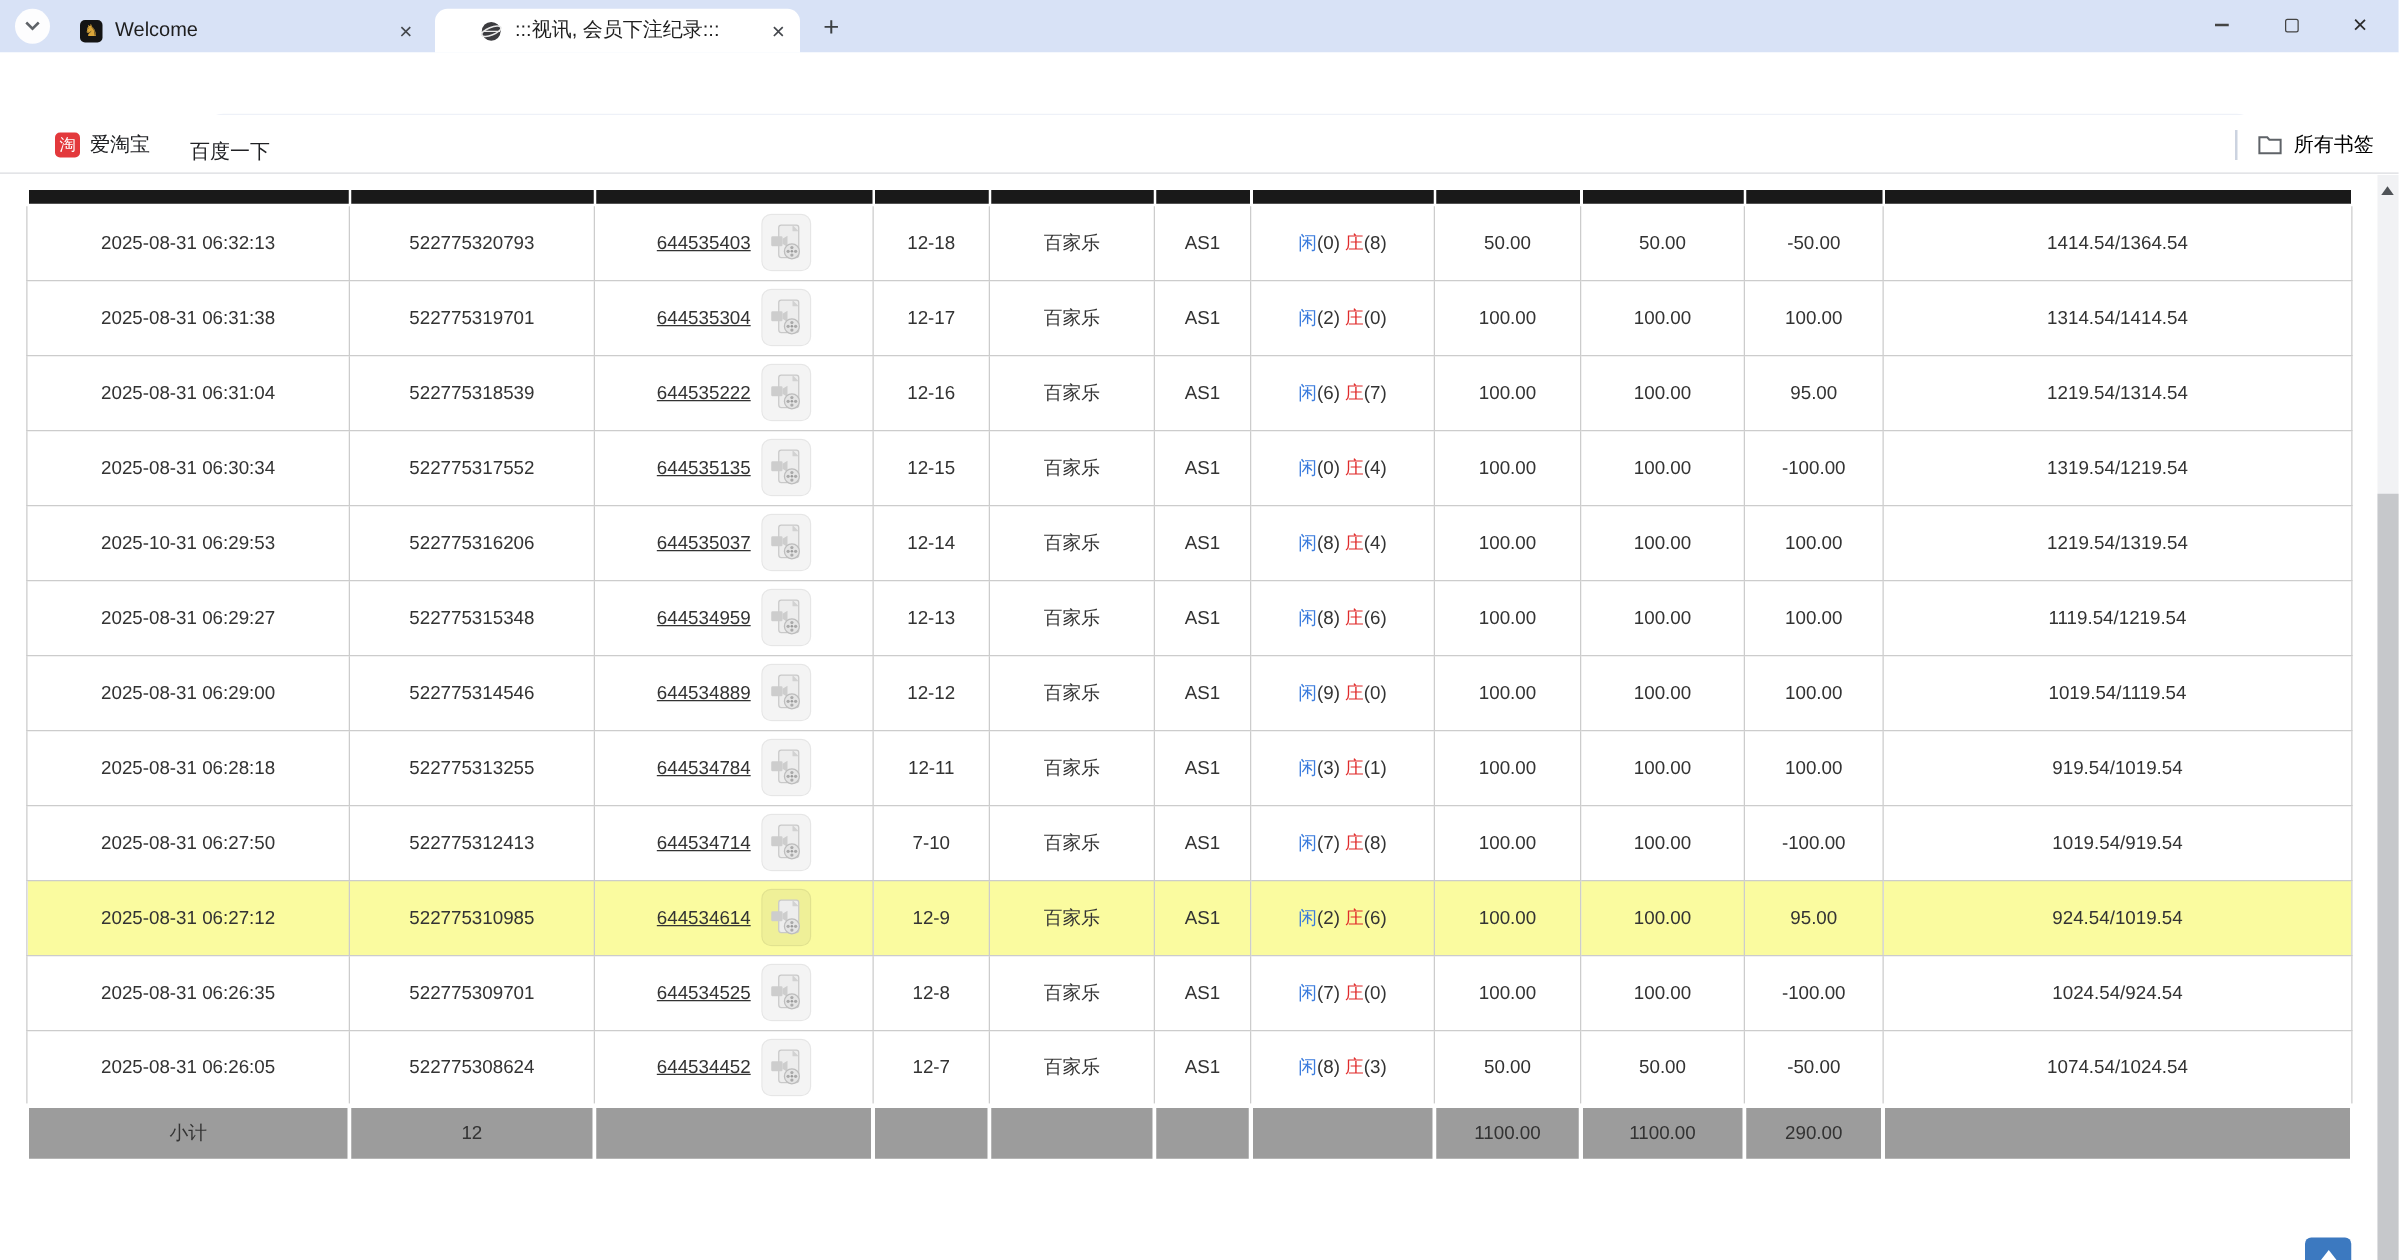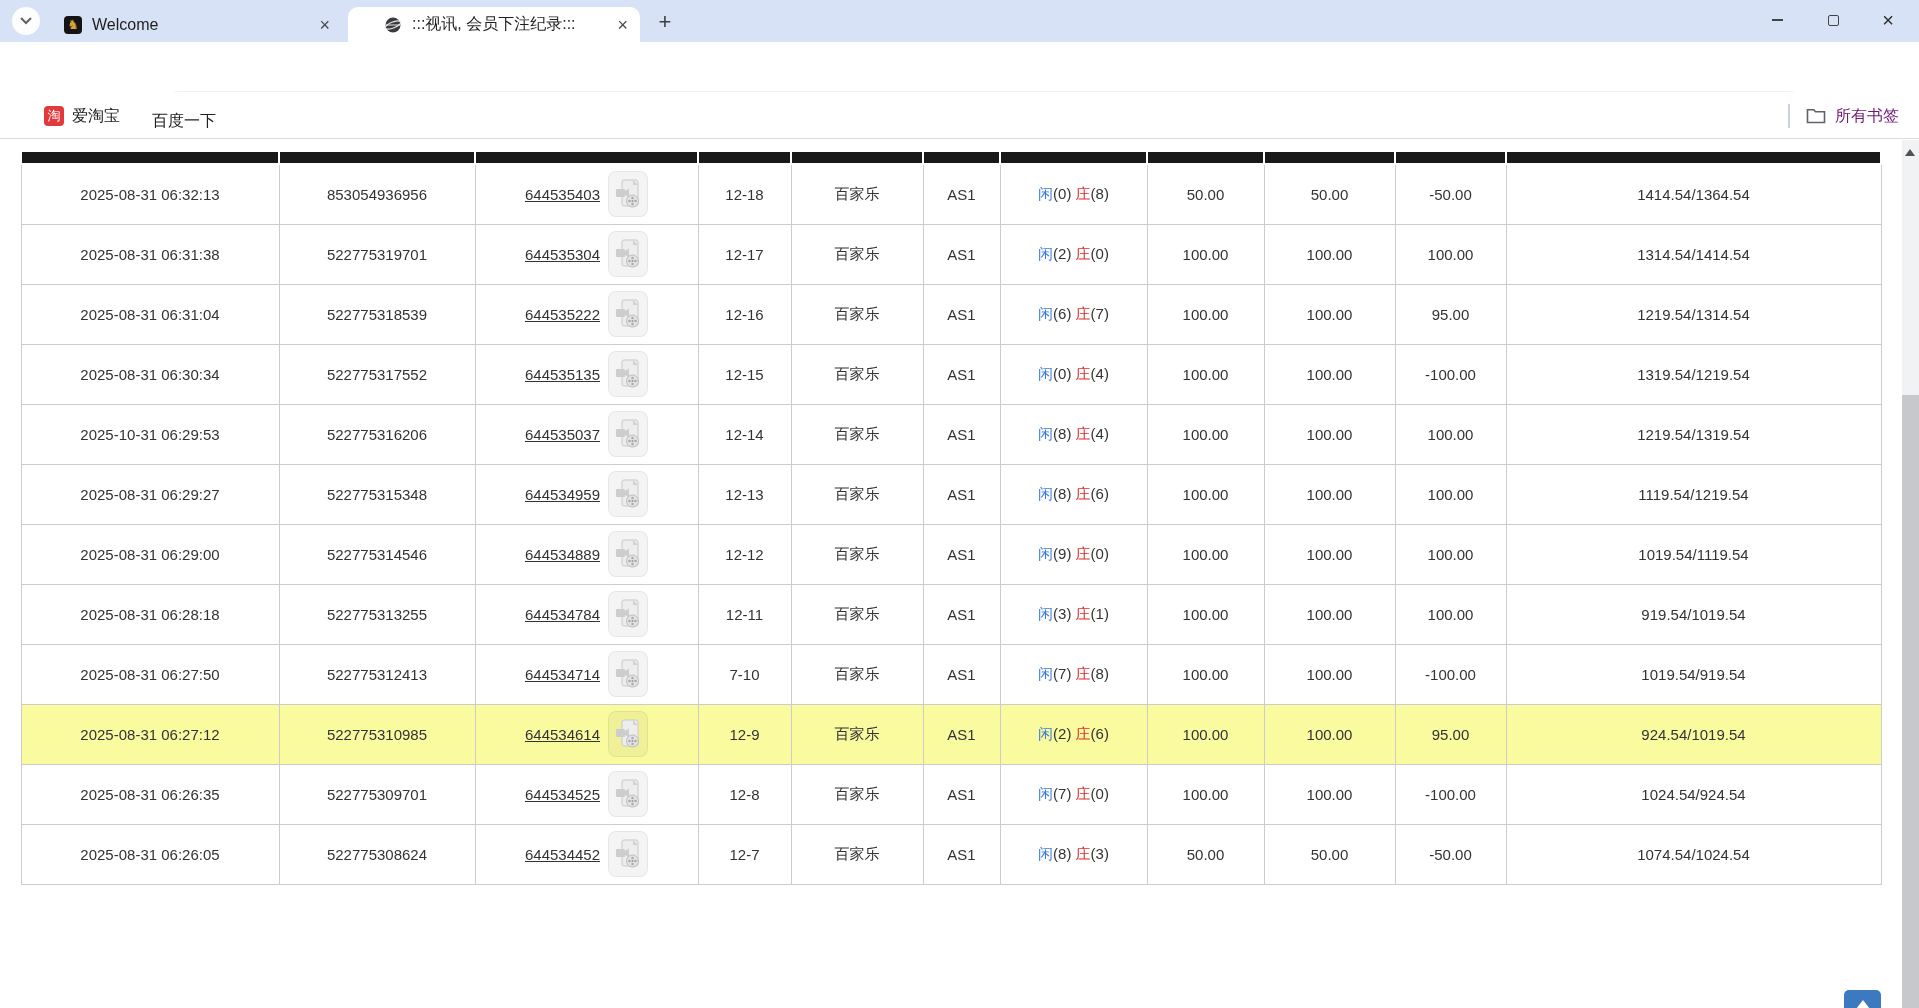--- a/index.html
+++ b/index.html
@@ -36,21 +36,21 @@
   .obright{display:flex;align-items:center;gap:18px;margin-left:auto;}
   .avatar{position:absolute;left:1831px;top:50px;width:32px;height:32px;display:flex;align-items:center;justify-content:center;cursor:pointer;}
   .menu3{position:absolute;left:1886px;top:54px;width:16px;height:26px;display:flex;flex-direction:column;align-items:center;justify-content:center;gap:3px;cursor:pointer;}
   .menu3 i{width:4px;height:4px;border-radius:50%;background:#454545;display:block;}
 
   
   .bookmarks{position:absolute;left:0;top:92px;width:1919px;height:47px;background:#fff;border-bottom:1px solid #dadce0;}
   .bm{position:absolute;top:11px;height:26px;display:flex;align-items:center;gap:8px;font-size:16px;color:#202124;cursor:pointer;white-space:nowrap;}
   .bm1{left:44px;} .bm2{left:152px;flex-direction:column;}
   .tao{width:20px;height:20px;border-radius:4px;background:var(--taobao-red);color:#fff;font-size:13px;display:flex;align-items:center;justify-content:center;}
-  .bm-right{position:absolute;right:20px;top:11px;height:26px;display:flex;align-items:center;gap:9px;font-size:16px;color:#701a75;cursor:pointer;}
+  .bm-right{position:absolute;right:20px;top:11px;height:26px;display:flex;align-items:center;gap:9px;font-size:16px;color:#000000;cursor:pointer;}
   .bm-div{position:absolute;left:1788px;top:12px;width:2px;height:24px;background:#ccd3e0;}
 
   
   .content{position:absolute;left:0;top:140px;width:1919px;height:868px;background:#fff;border-radius:10px;}
   table.bet{position:absolute;left:20px;top:10px;width:1860px;border-collapse:collapse;table-layout:fixed;}
   table.bet td{text-align:center;vertical-align:middle;font-size:15px;color:#333;overflow:hidden;white-space:nowrap;}
   thead td{height:13px;background:var(--header-black);border:2px solid #fff;}
   tbody td{height:60px;background:#fff;border:1px solid #ccc;}
   tbody tr.hl td{background:var(--hl-yellow);margin-left:22px;}
   tfoot td{height:44px;background:var(--summary-gray);border:3px solid #fff;color:#fff;}
@@ -204,21 +204,21 @@
           <td></td>
           <td></td>
           <td></td>
           <td></td>
           <td></td>
         </tr>
       </thead>
     <tbody id="bet-tbody">
         <tr>
           <td>2025-08-31 06:32:13</td>
-          <td>853054936956</td>
+          <td>522775320793</td>
           <td>
             <div class="gid">
               <span>644535403</span>
               <button class="vidbtn">
                 <svg width="26" height="30" viewBox="0 0 26 30">
                   <rect x="7" y="1" width="16" height="26" rx="2" fill="#ededed" stroke="#c9c9c9"></rect>
                   <path d="M18 1 L23 6 L18 6 Z" fill="#d2d2d2"></path>
                   <rect x="1" y="10" width="9" height="8" rx="1" fill="#cdcdcd"></rect>
                   <path d="M10 12 L14 9.5 V18.5 L10 16 Z" fill="#cdcdcd"></path>
                   <circle cx="17.5" cy="22" r="6" fill="#e4e4e4" stroke="#bdbdbd"></circle>
@@ -576,20 +576,33 @@
           <td>百家乐</td>
           <td>AS1</td>
           <td><span class="c-blue">闲</span><span class="c-dk">(8) </span><span class="c-red">庄</span><span class="c-dk">(3)</span></td>
           <td class="c-blue">50.00</td>
           <td>50.00</td>
           <td class="c-neg">-50.00</td>
           <td>1074.54/1024.54</td>
         </tr>
       </tbody>
     <tfoot id="bet-tfoot">
+        <tr>
+          <td>小计</td>
+          <td>12</td>
+          <td></td>
+          <td></td>
+          <td></td>
+          <td></td>
+          <td></td>
+          <td>1100.00</td>
+          <td>1100.00</td>
+          <td>290.00</td>
+          <td></td>
+        </tr>
       </tfoot>
   </table>
 </div>
 
 <div class="sb-track">
   <div class="sb-up"></div>
   <div class="sb-thumb"></div>
 </div>
 
 <div class="corner-btn">

